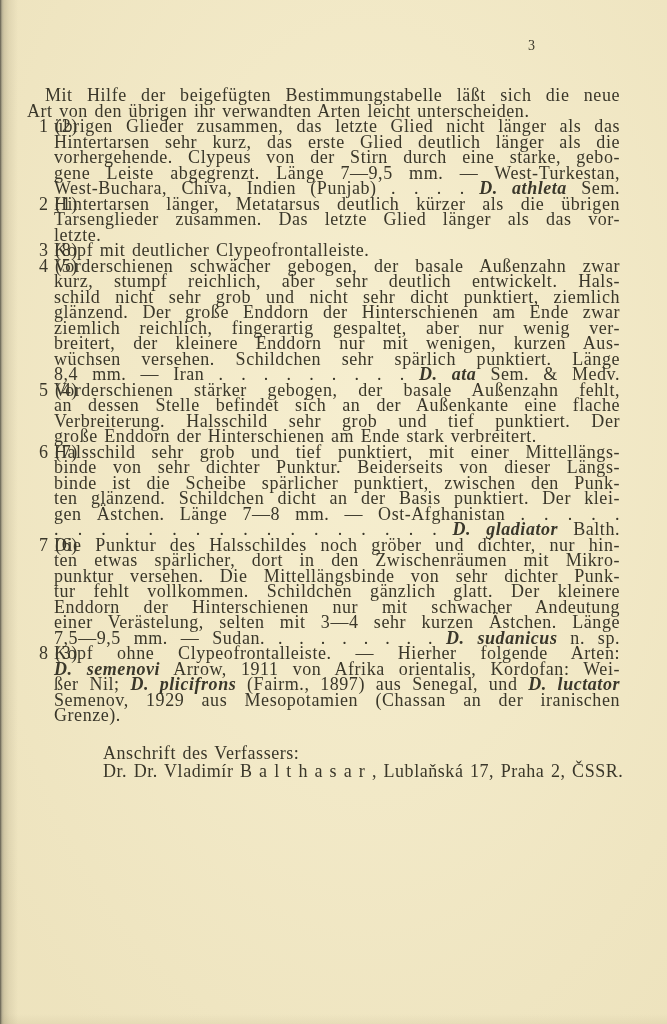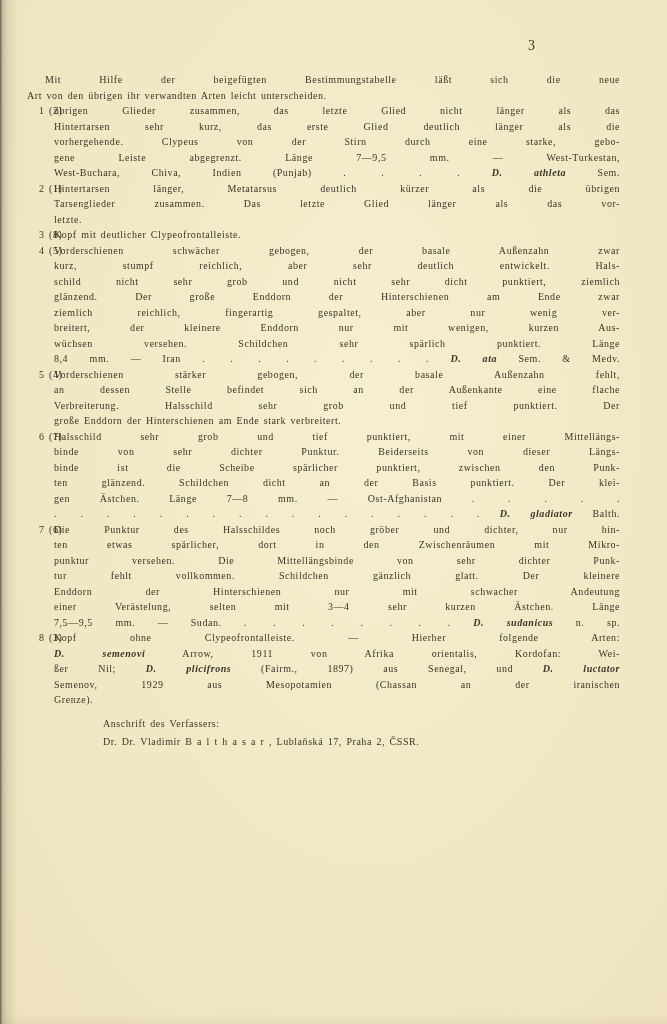--- a/index.html
+++ b/index.html
@@ -33,36 +33,36 @@
   .pagenum {
     position: absolute;
     left: 528px;
     top: 38px;
     font-size: 14px;
     letter-spacing: 0.5px;
   }
   .text-column {
     position: absolute;
     left: 27px;
-    top: 72px;
+    top: 88px;
     width: 593px;
-    font-size: 10px;
+    font-size: 18px;
     line-height: 15.5px;
     letter-spacing: 0.55px;
     word-spacing: 1.5px;
   }
   .block { position: relative; }
   .block.item { padding-left: 27px; }
   .num { position: absolute; left: 0; top: 0; white-space: nowrap; margin-left: 12px; }
   .line { text-align: left; }
   .line.just { text-align: justify; text-align-last: justify; }
   .line.findent { text-indent: 18px; }
   .it { font-style: italic; font-weight: bold; }
   .dots { word-spacing: 5px; }
-  .footer { margin-top: 7px; margin-left: 76px; line-height: 18px; }
+  .footer { margin-top: 20px; margin-left: 76px; line-height: 18px; }
   .footer div { white-space: nowrap; }
 </style>
 </head>
 <body>
 
 <div class="page">
   <div class="edge-left"></div>
   <div class="edge-bottom"></div>
 
   <div class="pagenum">3</div>

